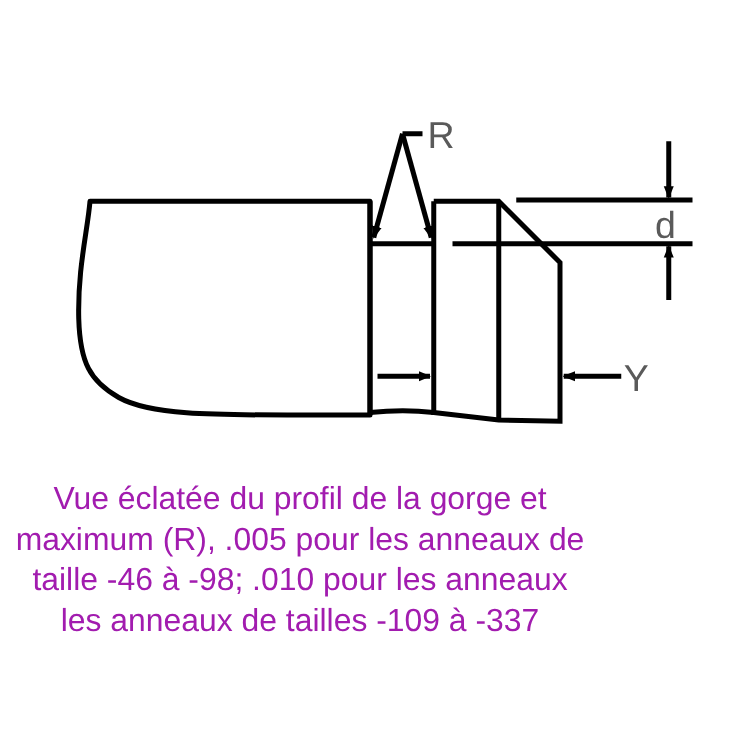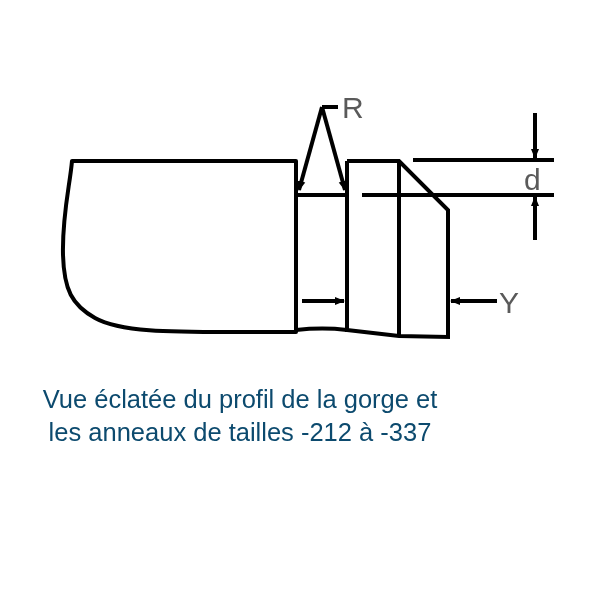--- a/index.html
+++ b/index.html
@@ -3,21 +3,21 @@
   <meta charset="utf-8">
   <style>
     html, body { margin: 0; padding: 0; background: #ffffff; }
     body { width: 600px; height: 600px; position: relative; overflow: hidden; }
     #diagram { position: absolute; left: 0; top: 0; width: 600px; height: 370px; }
     .lbl { font-family: "Liberation Sans", sans-serif; fill: #5a5a5a; font-size: 30px; }
     #caption {
       position: absolute; left: 0; top: 383px; width: 480px;
       text-align: center;
       font-family: "Liberation Sans", sans-serif;
-      font-size: 25.5px; line-height: 32.5px; color: #0c4a6e;
+      font-size: 25.5px; line-height: 32.5px; color: #a21caf;
     }
     #caption div { white-space: nowrap; }
   </style>
 </head>
 <body>
 
 <svg id="diagram" viewBox="0 0 600 370" xmlns="http://www.w3.org/2000/svg">
   <defs>
     <marker id="arrowhead" markerWidth="10" markerHeight="10" refX="9" refY="5" orient="auto" markerUnits="userSpaceOnUse">
       <path d="M0,1 L10,5 L0,9 Z" fill="#000"></path>
@@ -55,14 +55,16 @@
 
   <g>
     <line x1="302" y1="301" x2="344" y2="301" stroke="#000" stroke-width="4" marker-end="url(#arrowhead)"></line>
     <line x1="497" y1="301" x2="451" y2="301" stroke="#000" stroke-width="4" marker-end="url(#arrowhead)"></line>
   </g>
   <text class="lbl" x="499" y="313">Y</text>
 </svg>
 
 <div id="caption">
   <div>Vue éclatée du profil de la gorge et</div>
-  <div>les anneaux de tailles -212 à -337</div>
+  <div>maximum (R), .005 pour les anneaux de</div>
+  <div>taille -46 à -98; .010 pour les anneaux</div>
+  <div>les anneaux de tailles -109 à -337</div>
 </div>
 
 </body></html>

